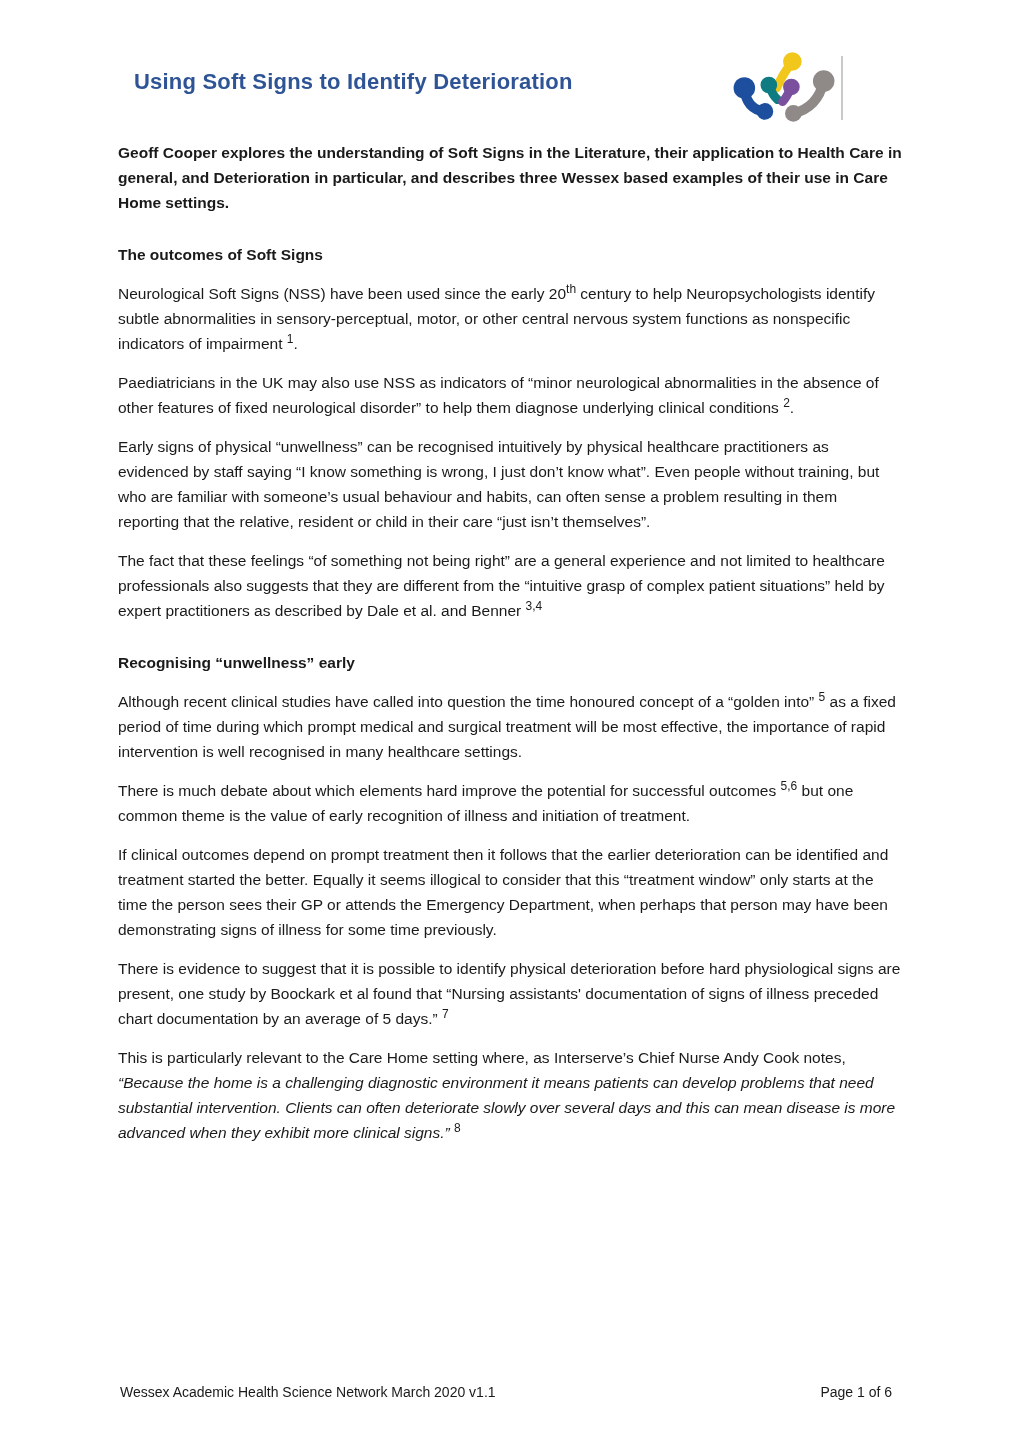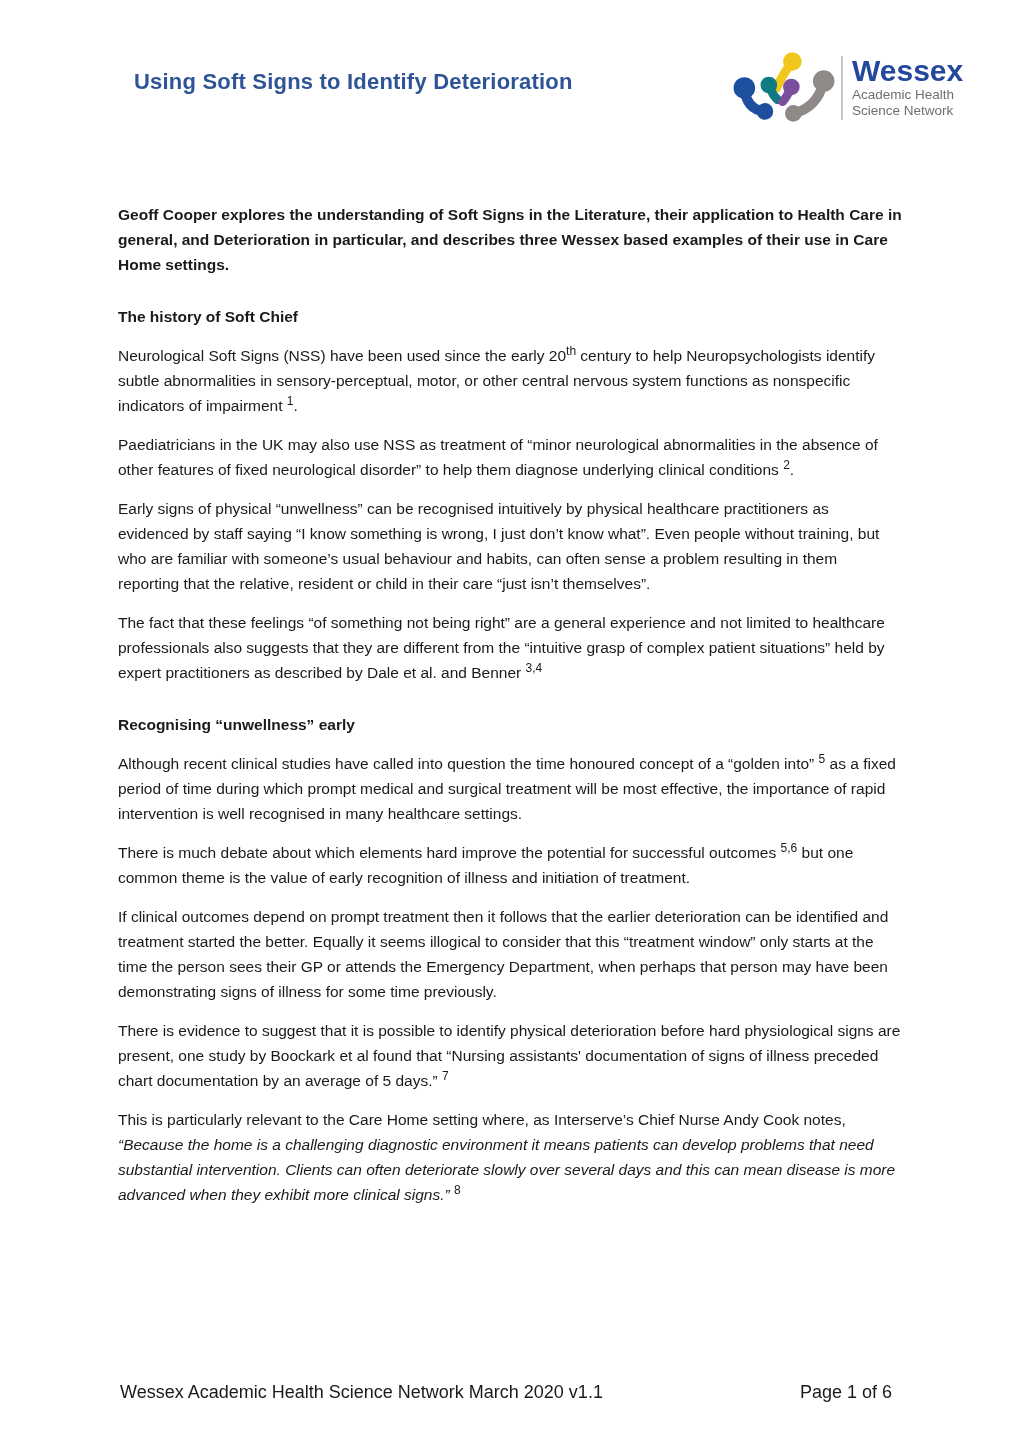--- a/index.html
+++ b/index.html
@@ -19,21 +19,21 @@
     width: 784px;
   }
   .doc-title {
     margin: 16px;
     font-size: 22px;
     line-height: 28px;
     font-weight: 600;
     color: #2E5496;
     letter-spacing: 0.2px;
   }
-  .doc-body { margin-top: 106px; }
+  .doc-body { margin-top: 44px; }
   .doc-body p, .doc-body h2 {
     font-size: 15.5px;
     line-height: 25px;
     margin: 0 0 14px 0;
     text-align: left;
   }
   .doc-body h2 {
     font-weight: bold;
     margin-top: 27px;
   }
@@ -77,21 +77,21 @@
     margin-top: 1px;
   }
   
   .footer {
     position: absolute;
     left: 120px;
     right: 128px;
     bottom: 42px;
     display: flex;
     justify-content: space-between;
-    font-size: 18px;
+    font-size: 14px;
     line-height: 16px;
     color: #1a1a1a;
   }
 </style>
 </head>
 <body>
 
 <div class="page">
 
   <div class="logo">
@@ -103,34 +103,29 @@
       <circle cx="32" cy="76" r="8.5" fill="#1D4F9E"></circle>
       <path d="M36,49 Q40,60 45,64" stroke="#0E7C82" stroke-width="9" fill="none" stroke-linecap="round"></path>
       <circle cx="36" cy="49" r="8.5" fill="#0E7C82"></circle>
       <path d="M92,45 Q86,72 61,78" stroke="#8F8A88" stroke-width="10" fill="none" stroke-linecap="round"></path>
       <circle cx="92" cy="45" r="11" fill="#8F8A88"></circle>
       <path d="M59,51 Q54,62 50,66" stroke="#7A4F9E" stroke-width="9" fill="none" stroke-linecap="round"></path>
       <circle cx="59" cy="51" r="8.5" fill="#7A4F9E"></circle>
       <circle cx="61" cy="78" r="8.5" fill="#8F8A88"></circle>
     </svg>
     <div class="logo-divider"></div>
-    <div class="logo-text">
-      <div class="logo-brand">Wessex</div>
-      <div class="logo-sub">Academic Health</div>
-      <div class="logo-sub">Science Network</div>
-    </div>
   </div>
 
   <div class="content">
     <h1 class="doc-title">Using Soft Signs to Identify Deterioration</h1>
     <main class="doc-body" id="doc-body">
         <p class="bold"><span>Geoff Cooper explores the understanding of Soft Signs in the Literature, their application to Health Care in general, and Deterioration in particular, and describes three Wessex based examples of their use in Care Home settings.</span></p>
-        <h2><span>The history of Soft Chief</span></h2>
+        <h2><span>The outcomes of Soft Signs</span></h2>
         <p><span>Neurological Soft Signs (NSS) have been used since the early 20</span><sup>th</sup><span> century to help Neuropsychologists identify subtle abnormalities in sensory-perceptual, motor, or other central nervous system functions as nonspecific indicators of impairment </span><sup>1</sup><span>.</span></p>
-        <p><span>Paediatricians in the UK may also use NSS as treatment of “minor neurological abnormalities in the absence of other features of fixed neurological disorder” to help them diagnose underlying clinical conditions </span><sup>2</sup><span>.</span></p>
+        <p><span>Paediatricians in the UK may also use NSS as indicators of “minor neurological abnormalities in the absence of other features of fixed neurological disorder” to help them diagnose underlying clinical conditions </span><sup>2</sup><span>.</span></p>
         <p><span>Early signs of physical “unwellness” can be recognised intuitively by physical healthcare practitioners as evidenced by staff saying “I know something is wrong, I just don’t know what”. Even people without training, but who are familiar with someone’s usual behaviour and habits, can often sense a problem resulting in them reporting that the relative, resident or child in their care “just isn’t themselves”.</span></p>
         <p><span>The fact that these feelings “of something not being right” are a general experience and not limited to healthcare professionals also suggests that they are different from the “intuitive grasp of complex patient situations” held by expert practitioners as described by Dale et al. and Benner </span><sup>3,4</sup></p>
         <h2><span>Recognising “unwellness” early</span></h2>
         <p><span>Although recent clinical studies have called into question the time honoured concept of a “golden into” </span><sup>5</sup><span> as a fixed period of time during which prompt medical and surgical treatment will be most effective, the importance of rapid intervention is well recognised in many healthcare settings.</span></p>
         <p><span>There is much debate about which elements hard improve the potential for successful outcomes </span><sup>5,6</sup><span> but one common theme is the value of early recognition of illness and initiation of treatment.</span></p>
         <p><span>If clinical outcomes depend on prompt treatment then it follows that the earlier deterioration can be identified and treatment started the better. Equally it seems illogical to consider that this “treatment window” only starts at the time the person sees their GP or attends the Emergency Department, when perhaps that person may have been demonstrating signs of illness for some time previously.</span></p>
         <p><span>There is evidence to suggest that it is possible to identify physical deterioration before hard physiological signs are present, one study by Boockark et al found that “Nursing assistants' documentation of signs of illness preceded chart documentation by an average of 5 days.” </span><sup>7</sup></p>
         <p><span>This is particularly relevant to the Care Home setting where, as Interserve’s Chief Nurse Andy Cook notes, </span><span class="italic">“Because the home is a challenging diagnostic environment it means patients can develop problems that need substantial intervention. Clients can often deteriorate slowly over several days and this can mean disease is more advanced when they exhibit more clinical signs.”</span><span> </span><sup>8</sup></p>
       </main>
   </div>

